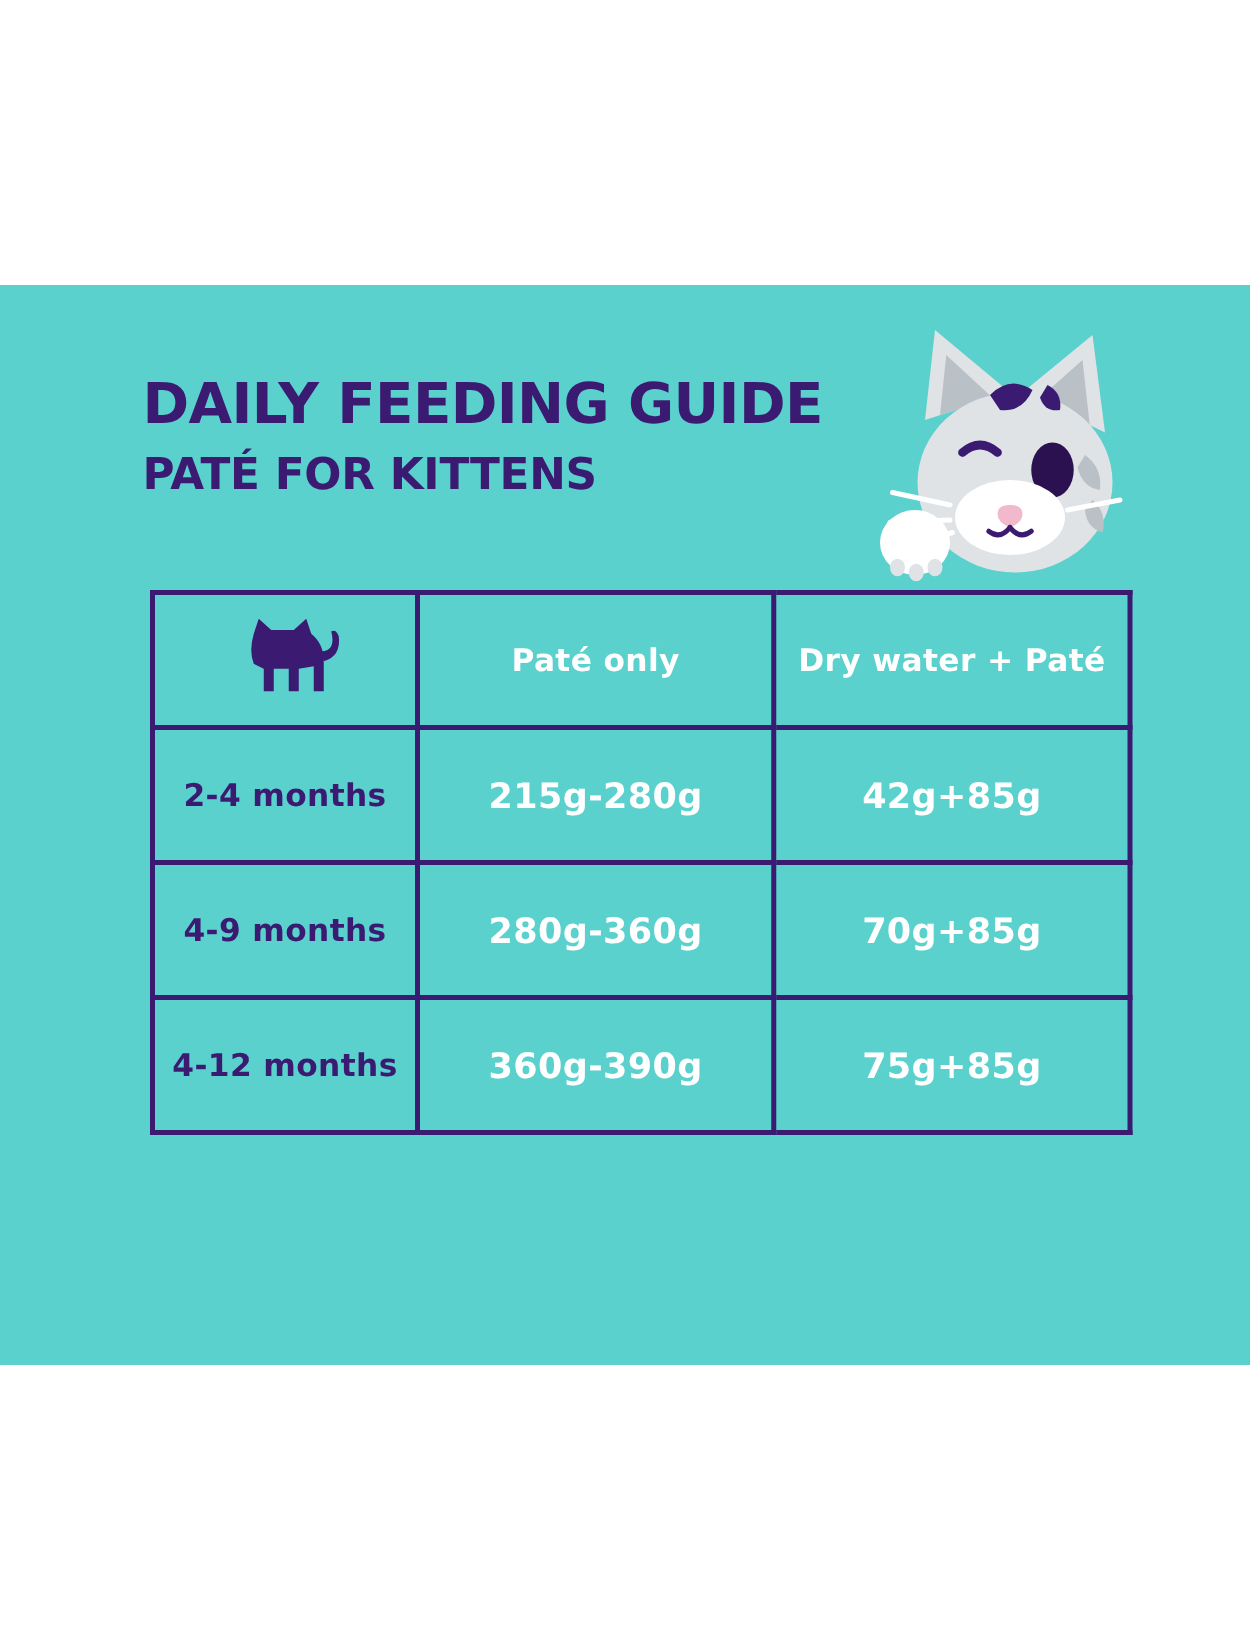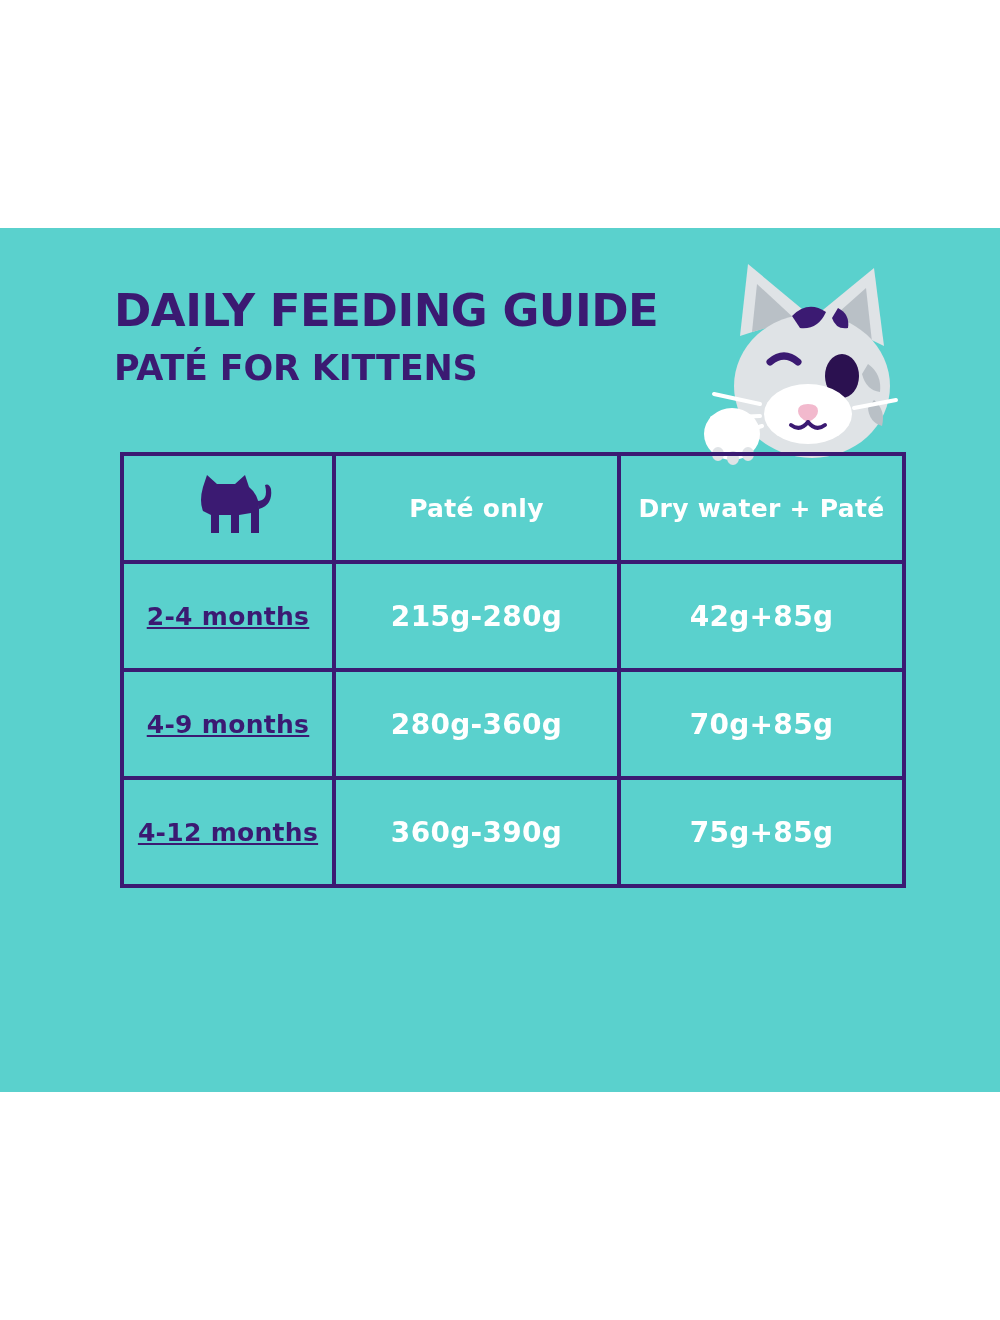--- a/index.html
+++ b/index.html
@@ -38,20 +38,21 @@
     top: 60px;
   }
   #title {
     font-family: "DejaVu Sans", sans-serif;
     font-weight: bold;
     font-size: 45px;
     letter-spacing: -0.5px;
     color: #3b1a72;
     line-height: 1.02;
     white-space: nowrap;
+    margin-top: 12px;
   }
   #subtitle {
     font-family: "DejaVu Sans", sans-serif;
     font-weight: bold;
     font-size: 35px;
     letter-spacing: -0.2px;
     color: #3b1a72;
     line-height: 1.05;
     margin-top: 16px;
     white-space: nowrap;
@@ -63,21 +64,21 @@
     left: 688px;
     top: 30px;
     width: 215px;
     height: 230px;
   }
 
   
   #table {
     position: absolute;
     left: 120px;
-    top: 224px;
+    top: 244px;
     width: 782px;
     border-collapse: collapse;
     table-layout: fixed;
   }
   #table td {
     border: 4px solid #3b1a72;
     height: 102px;
     text-align: center;
     vertical-align: middle;
     font-family: "DejaVu Sans", sans-serif;
@@ -90,21 +91,20 @@
   #table col.c2 { width: 285px; }
   #table col.c3 { width: 285px; }
 
   #table .hdr-label {
     color: #ffffff;
     font-size: 25px;
   }
   #table .rowlabel {
     color: #3b1a72;
     font-size: 25px;
-    text-decoration: underline;
   }
   .cat-glyph-cell {
     position: relative;
   }
   .cat-glyph {
     display: block;
     margin: 0 auto;
   }
 
   

